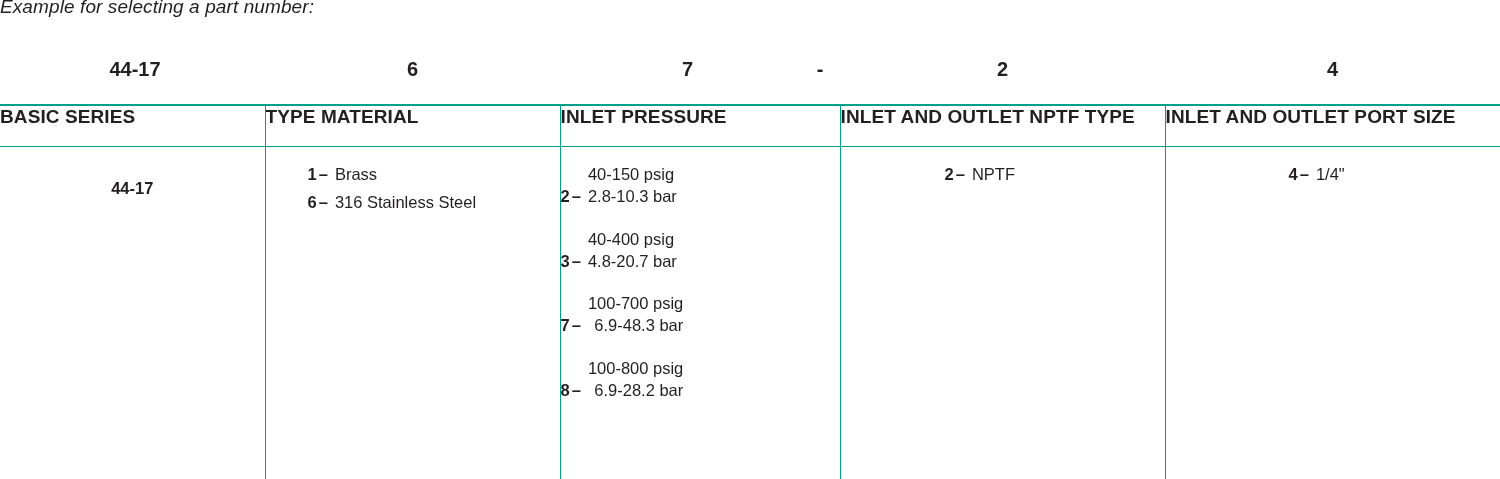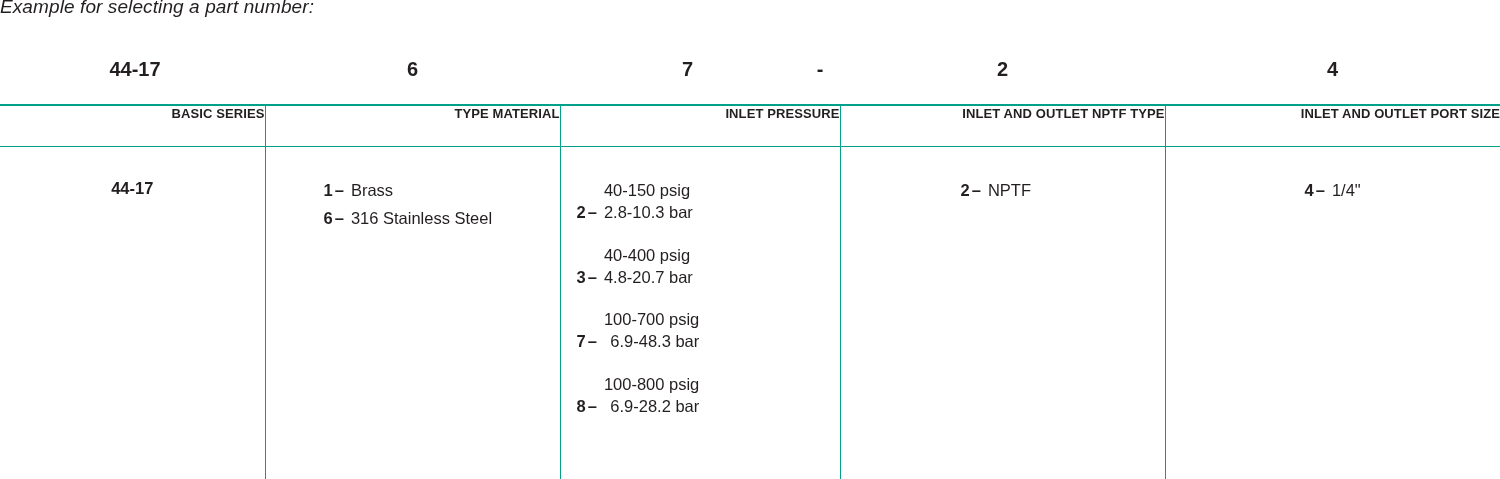--- a/index.html
+++ b/index.html
@@ -60,44 +60,44 @@
   .pn-table th, .pn-table td {
     border-left: 1.5px solid #00a08a;
     border-right: 1.5px solid #00a08a;
     vertical-align: top;
     padding: 0;
   }
   .pn-table thead th {
     border-top: 2px solid #00a08a;
     border-bottom: 1.5px solid #00a08a;
     height: 40px;
-    font-size: 13px;
-    font-weight: bold;
-    text-align: right;
+    font-size: 19px;
+    font-weight: bold;
+    text-align: left;
     color: #231f20;
     letter-spacing: 0.1px;
   }
   .pn-table thead th:first-child { border-left: none; }
   .pn-table thead th:last-child  { border-right: none; }
   .pn-table tbody td:first-child { border-left: none; }
   .pn-table tbody td:last-child  { border-right: none; }
   .pn-table tbody td {
     height: 330px;
     padding-top: 16px;
   }
 
   .col-basic { width: 265px; }
   .col-body  { width: 295px; }
   .col-inlet { width: 280px; }
   .col-port  { width: 325px; }
   .col-size  { width: 335px; }
 
   
   .opt-list {
-    margin: 16px;
+    margin: 0;
     padding: 0;
     list-style: none;
   }
   .opt {
     display: block;
     margin-bottom: 6px;
     font-size: 16.5px;
     line-height: 1.35;
     white-space: nowrap;
   }

